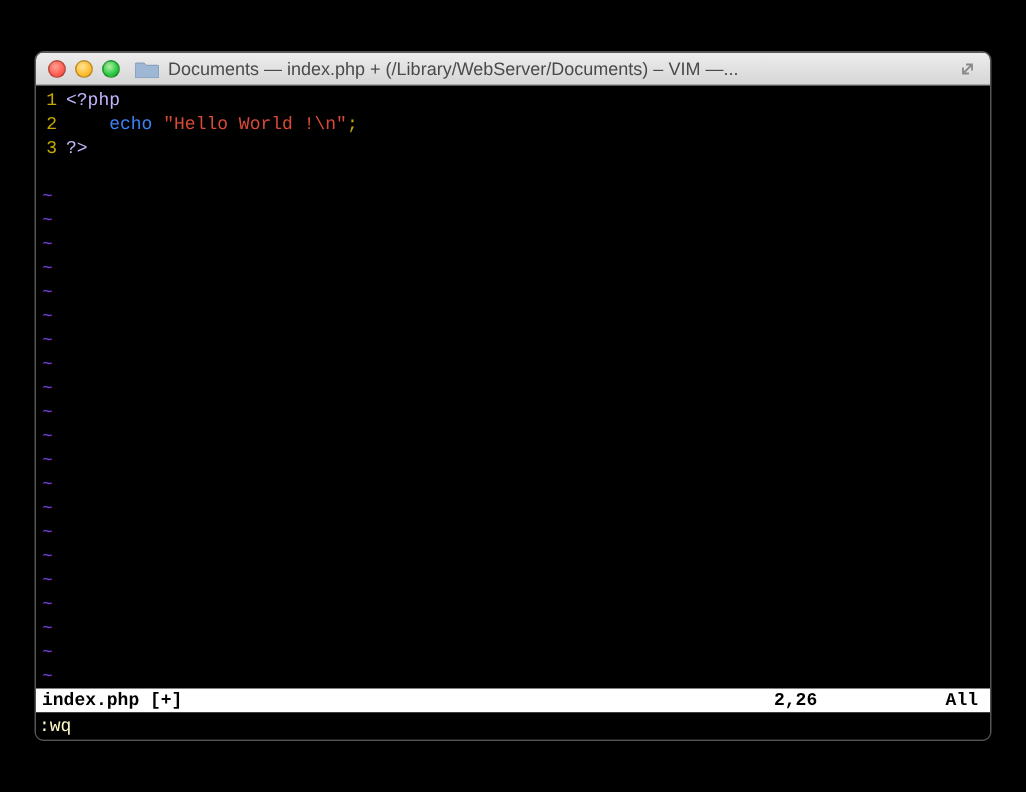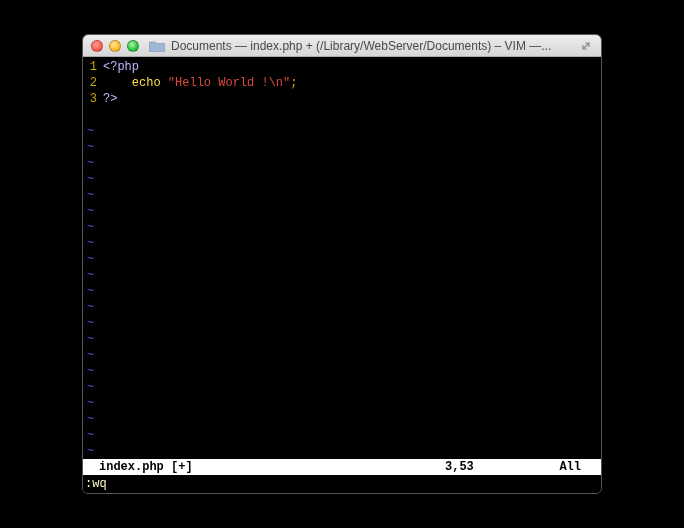--- a/index.html
+++ b/index.html
@@ -7,21 +7,21 @@
     background: #000;
     width: 684px;
     height: 528px;
     font-family: Menlo, Monaco, "Courier New", monospace;
     font-size: 12px;
     display: flex;
     align-items: center;
     justify-content: center;
   }
   .window {
-    width: 520px;
+    width: 638px;
     height: 460px;
     background: #000;
     border-radius: 6px;
     box-shadow: 0 8px 30px rgba(0,0,0,0.6);
     overflow: hidden;
     border: 1px solid #555;
     display: flex;
     flex-direction: column;
   }
   .titlebar {
@@ -77,35 +77,35 @@
   .row { display: flex; }
   .gutter {
     width: 20px;
     text-align: right;
     color: #c7a800;
     padding-right: 6px;
     user-select: none;
   }
   .code { white-space: pre; }
   .php-tag { color: #c4b5fd; }
-  .kw { color: #fde047; }
+  .kw { color: #3b82f6; }
   .str { color: #d94a3a; }
   .semi { color: #c7a800; }
   .tilde {
     color: #7a3fe0;
     padding-left: 4px;
   }
   .statusbar {
     height: 16px;
     background: #fff;
     color: #000;
     display: flex;
     align-items: center;
     font-weight: bold;
-    padding: 0 16px;
+    padding: 0 4px;
   }
   .sb-left { flex: 1; }
   .sb-mid { width: 100px; text-align: left; }
   .sb-right { width: 40px; text-align: right; padding-right:4px;}
   .cmdline {
     height: 18px;
     background: #000;
     color: #fef9c3;
     padding-left: 2px;
     display:flex;
@@ -213,21 +213,21 @@
       <div class="row">
         <div class="tilde">~</div>
       </div>
       <div class="row">
         <div class="tilde">~</div>
       </div>
     </div>
 
   <div class="statusbar">
     <span class="sb-left">index.php [+]</span>
-    <span class="sb-mid">3,53</span>
+    <span class="sb-mid">2,26</span>
     <span class="sb-right">All</span>
   </div>
 
   <div class="cmdline">
     <span>:wq</span>
   </div>
 
 </div>
 
 </body></html>

